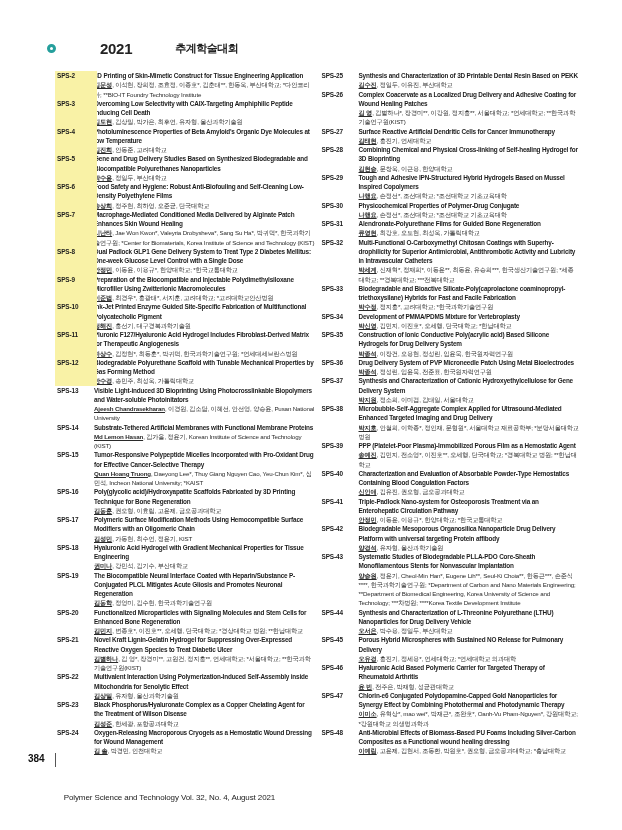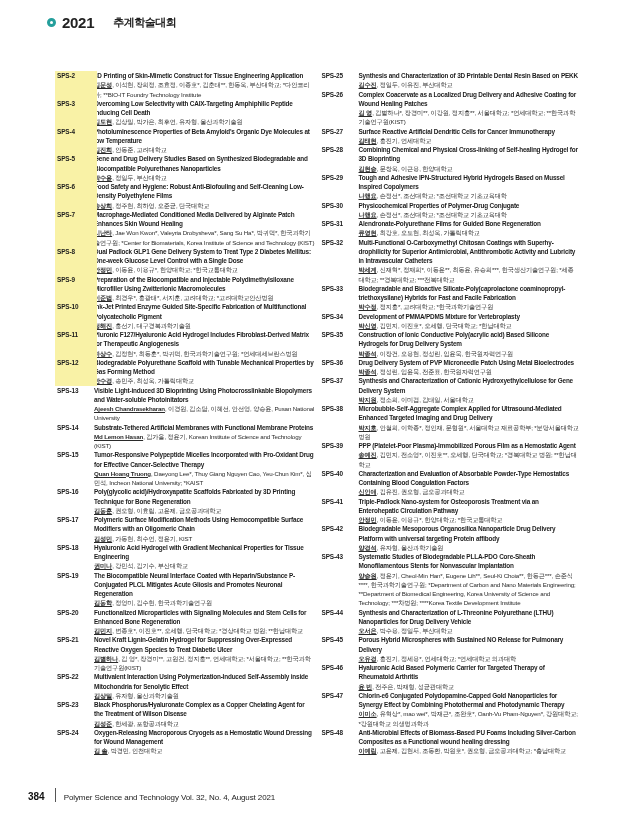--- a/index.html
+++ b/index.html
@@ -1,40 +1,40 @@
 <!DOCTYPE html>
 <html><head>
 <meta charset="utf-8">
 <style>
   * { margin:0; padding:0; box-sizing:border-box; }
   html,body { width:622px; height:830px; background:#ffffff; overflow:hidden;
     font-family:"Liberation Sans","DejaVu Sans",sans-serif; }
   .page { position:relative; width:622px; height:830px; background:#fff; }
 
   
-  .hdr { position:absolute; top:14px; left:47px; display:flex; align-items:center; }
+  .hdr { position:absolute; top:40px; left:47px; display:flex; align-items:center;gap:38px; }
   .ring { display:inline-block; width:9px; height:9px; border:3px solid #259f9c; border-radius:50%; margin-right:6px; }
   .year { font-size:15px; font-weight:bold; color:#222; letter-spacing:-0.3px; }
-  .htitle { font-size:11px; font-weight:bold; color:#222; margin-left:19px; letter-spacing:-0.5px; }
+  .htitle { font-size:11px; font-weight:bold; color:#222; margin-left:5px; letter-spacing:-0.5px; }
 
   
   .cols { position:absolute; top:71px; left:57px; width:522px; display:flex; gap:7px; }
   .col { width:258px; }
 
   .entry { position:relative; display:flex; align-items:flex-start; }
   .entry.hl::before { content:""; position:absolute; left:-2px; top:0; bottom:0; width:42px; background:#f9f2a6; }
   .code { position:relative; flex:0 0 37px; font-size:6.4px; font-weight:bold; color:#1b1b1b;
     line-height:9.25px; letter-spacing:-0.1px; white-space:nowrap; }
   .body { flex:1; min-width:0; }
   .title { font-size:6.4px; color:#1c1c1c; line-height:9.25px; letter-spacing:-0.18px; font-weight:600; }
   .authors { font-size:6.2px; color:#2a2a2a; line-height:9.25px; letter-spacing:-0.15px; }
   .authors .lead { font-weight:bold; text-decoration:underline; text-underline-offset:1px; }
 
   
-  .ftr { position:absolute; left:28px; bottom:28px; display:flex; align-items:flex-end; }
+  .ftr { position:absolute; left:28px; bottom:28px; display:flex; align-items:flex-start; }
   .pagenum { font-size:10px; font-weight:bold; color:#111; }
   .fdiv { width:1px; height:14px; background:#555; margin:0 8px 0 10px; }
   .journal { font-size:8px; color:#222; letter-spacing:-0.1px;margin-top:40px; }
 </style>
 </head>
 <body>
 
 <div class="page">
 
   <div class="hdr">

